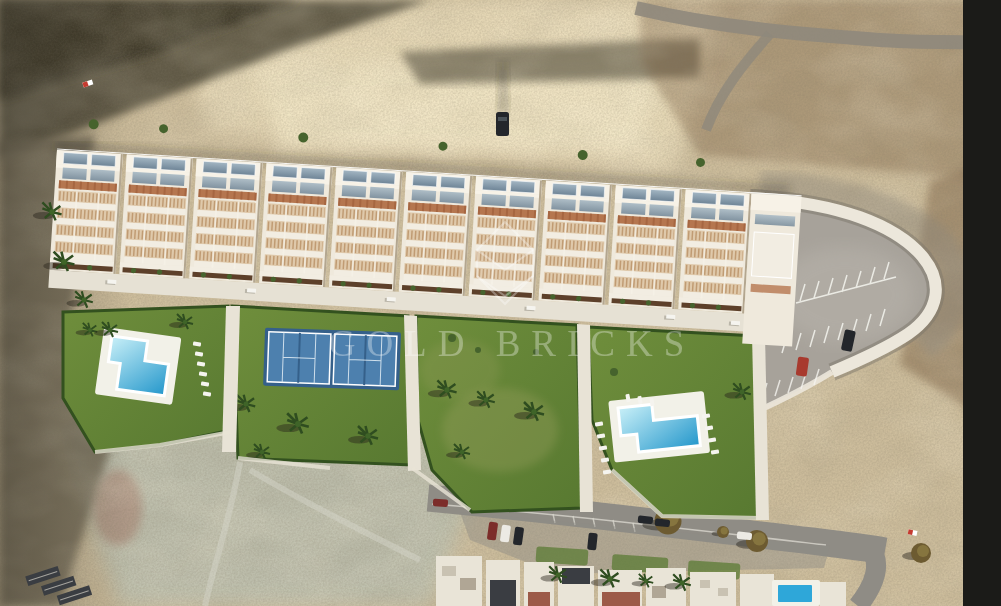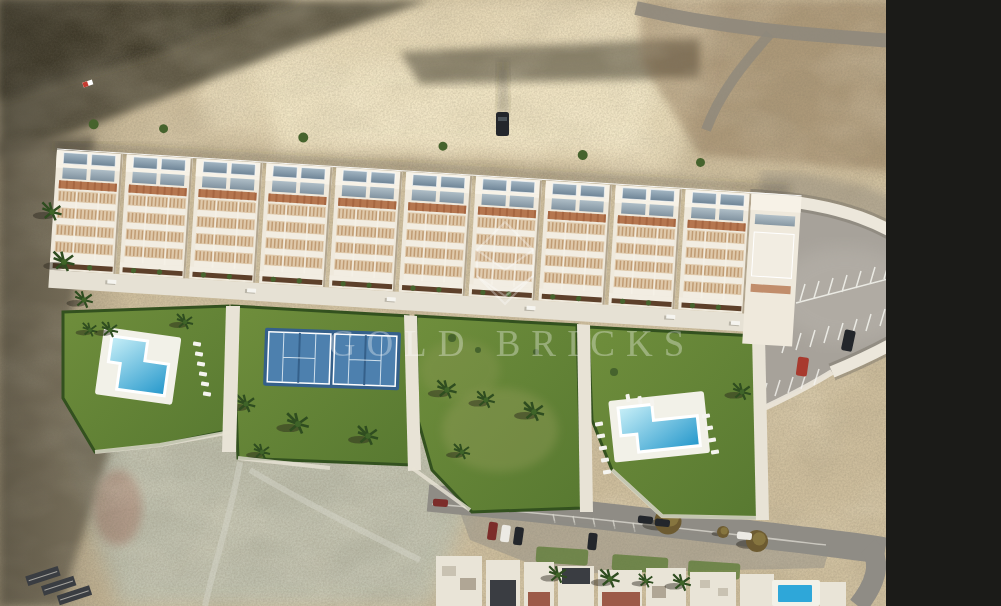--- a/index.html
+++ b/index.html
@@ -1,16 +1,16 @@
 <!DOCTYPE html>
 <html style="--sand: #cdbd9c; --sand_light: #e6d8b6; --sand_bright: #f1e5c4; --scrub_dark: #55503e; --scrub_darker: #3f3b2c; --pale_green: #bcbfae; --left_slope: #756c58; --brown_scrub: #7d6244; --slope_grey: #8f887c; --building_white: #efe9dc; --roof_bright: #f7f2e7; --glass_top: #a3b6c3; --glass_bot: #6e8496; --pergola: #b5764f; --pergola_dark: #9d5c38; --lattice: #dfc9ab; --lattice_dot: #b08456; --terrace_white: #f2ede2; --planter: #5d402a; --bush: #46632d; --block_gap: #b3a68f; --lawn: #6f8e3c; --lawn_dark: #587931; --lawn_dry: #9aa05f; --hedge: #33511f; --pool_light: #c9f0f8; --pool_deep: #2497cb; --deck: #f2f1e8; --court: #4d80ae; --court_dark: #35608a; --court_line: #dce9f2; --path: #e8e3d6; --promenade: #e6e1d4; --asphalt: #a7a29a; --asphalt_light: #b7b2aa; --wall: #ece7db; --wall_shadow: #7c756a; --stripe: #f5f4ef; --car_dark: #23262b; --car_red: #a83a2e; --car_white: #eceae4; --car_maroon: #7c2d2a; --road: #8f8c85; --road_line: #d8d6cd; --roof_dark: #3a3d42; --roof_red: #9c5a48; --roof_white: #e9e4d7; --small_pool: #2ea7d9; --tree_olive: #6d5b31; --tree_light: #8b7a42; --palm_dark: #2f4d20; --palm_mid: #3f6428; --marker_red: #c53b30; --shadow: rgba(40,36,26,0.45); --watermark: rgba(255,255,255,0.33);"><head>
 <meta charset="utf-8">
 <style>
   html,body{margin:0;padding:0;background:#1b1b18;}
-  .canvas{position:relative;width:886px;height:606px;overflow:hidden;font-family:"Liberation Sans",sans-serif;}
+  .canvas{position:relative;width:963px;height:606px;overflow:hidden;font-family:"Liberation Sans",sans-serif;}
   .canvas svg{position:absolute;inset:0;display:block;}
   text.wm{font-family:"Liberation Serif",serif;font-size:37px;letter-spacing:11px;fill:var(--watermark);}
 </style>
 </head>
 <body>
 
 <div class="canvas">
 <svg width="1001" height="606" viewBox="0 0 1001 606">
   <defs>
     <linearGradient id="glassGrad" x1="0" y1="0" x2="0" y2="1">

